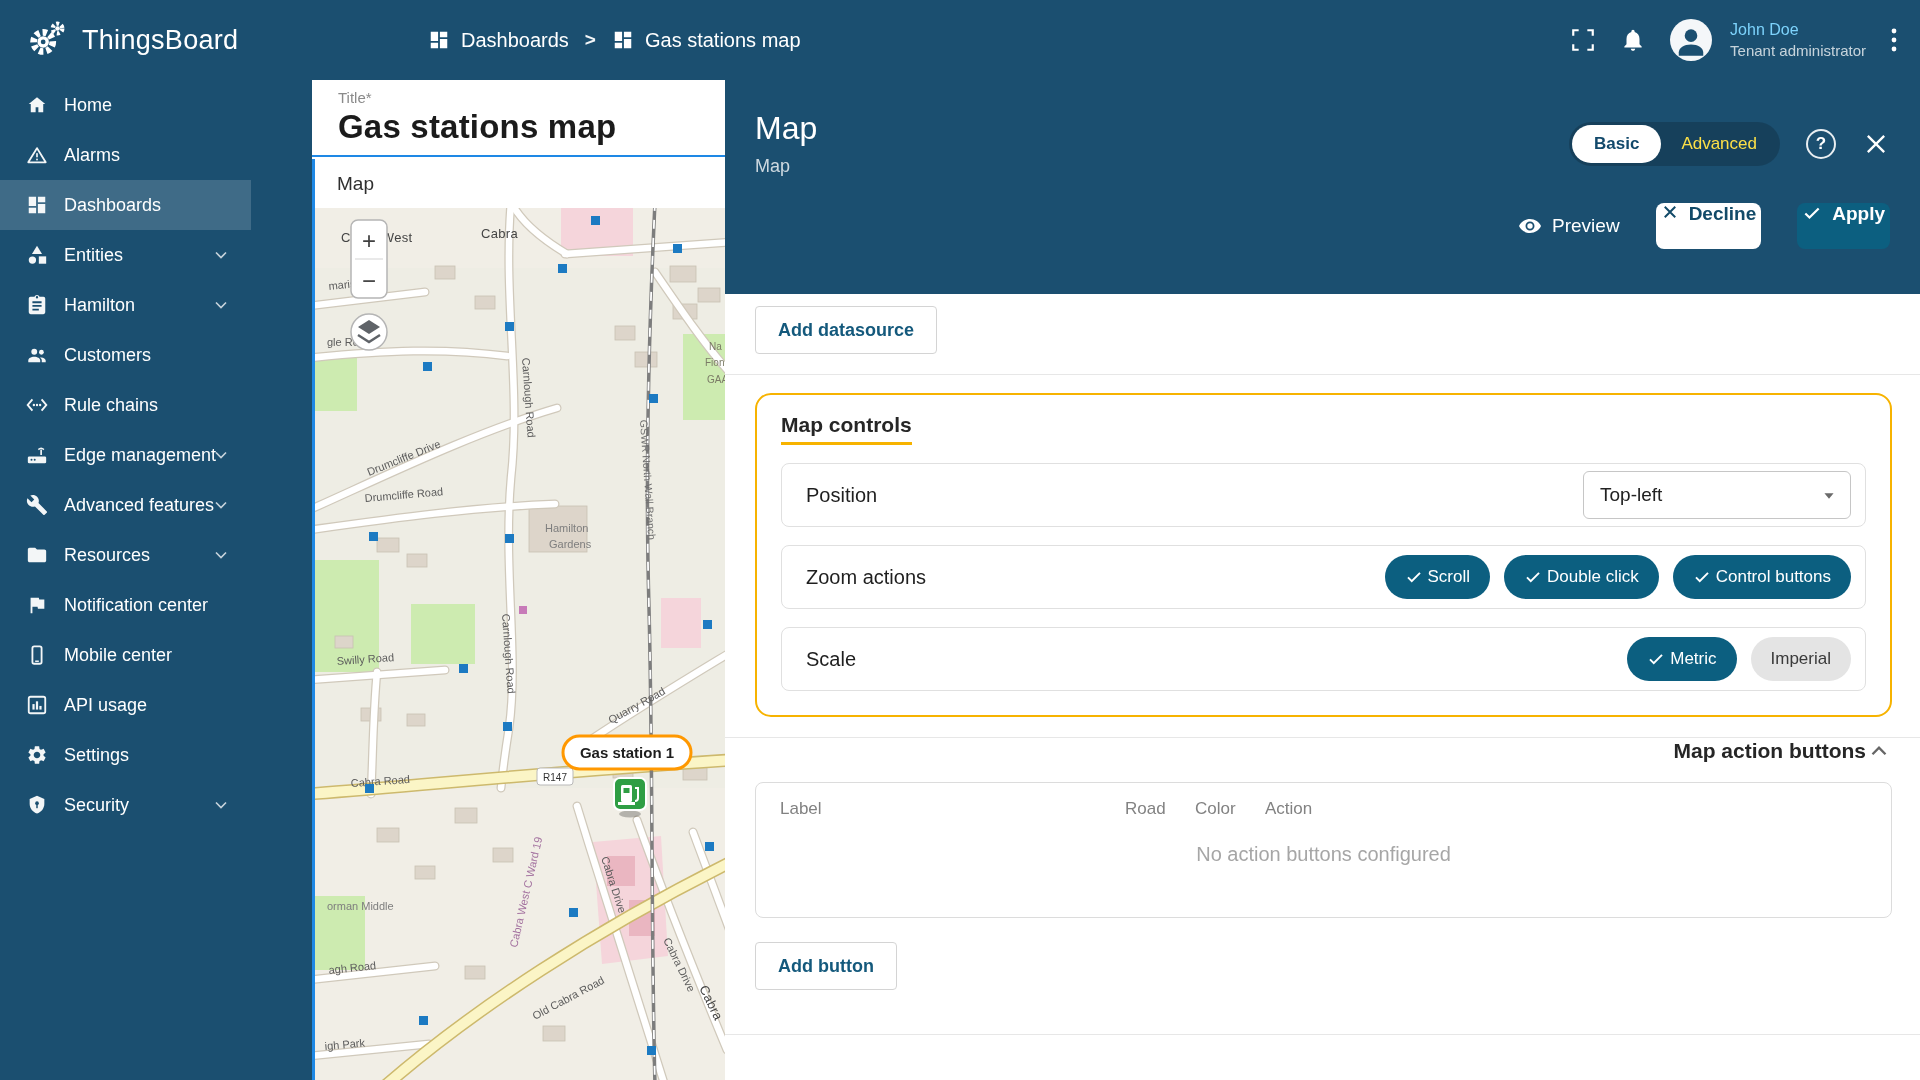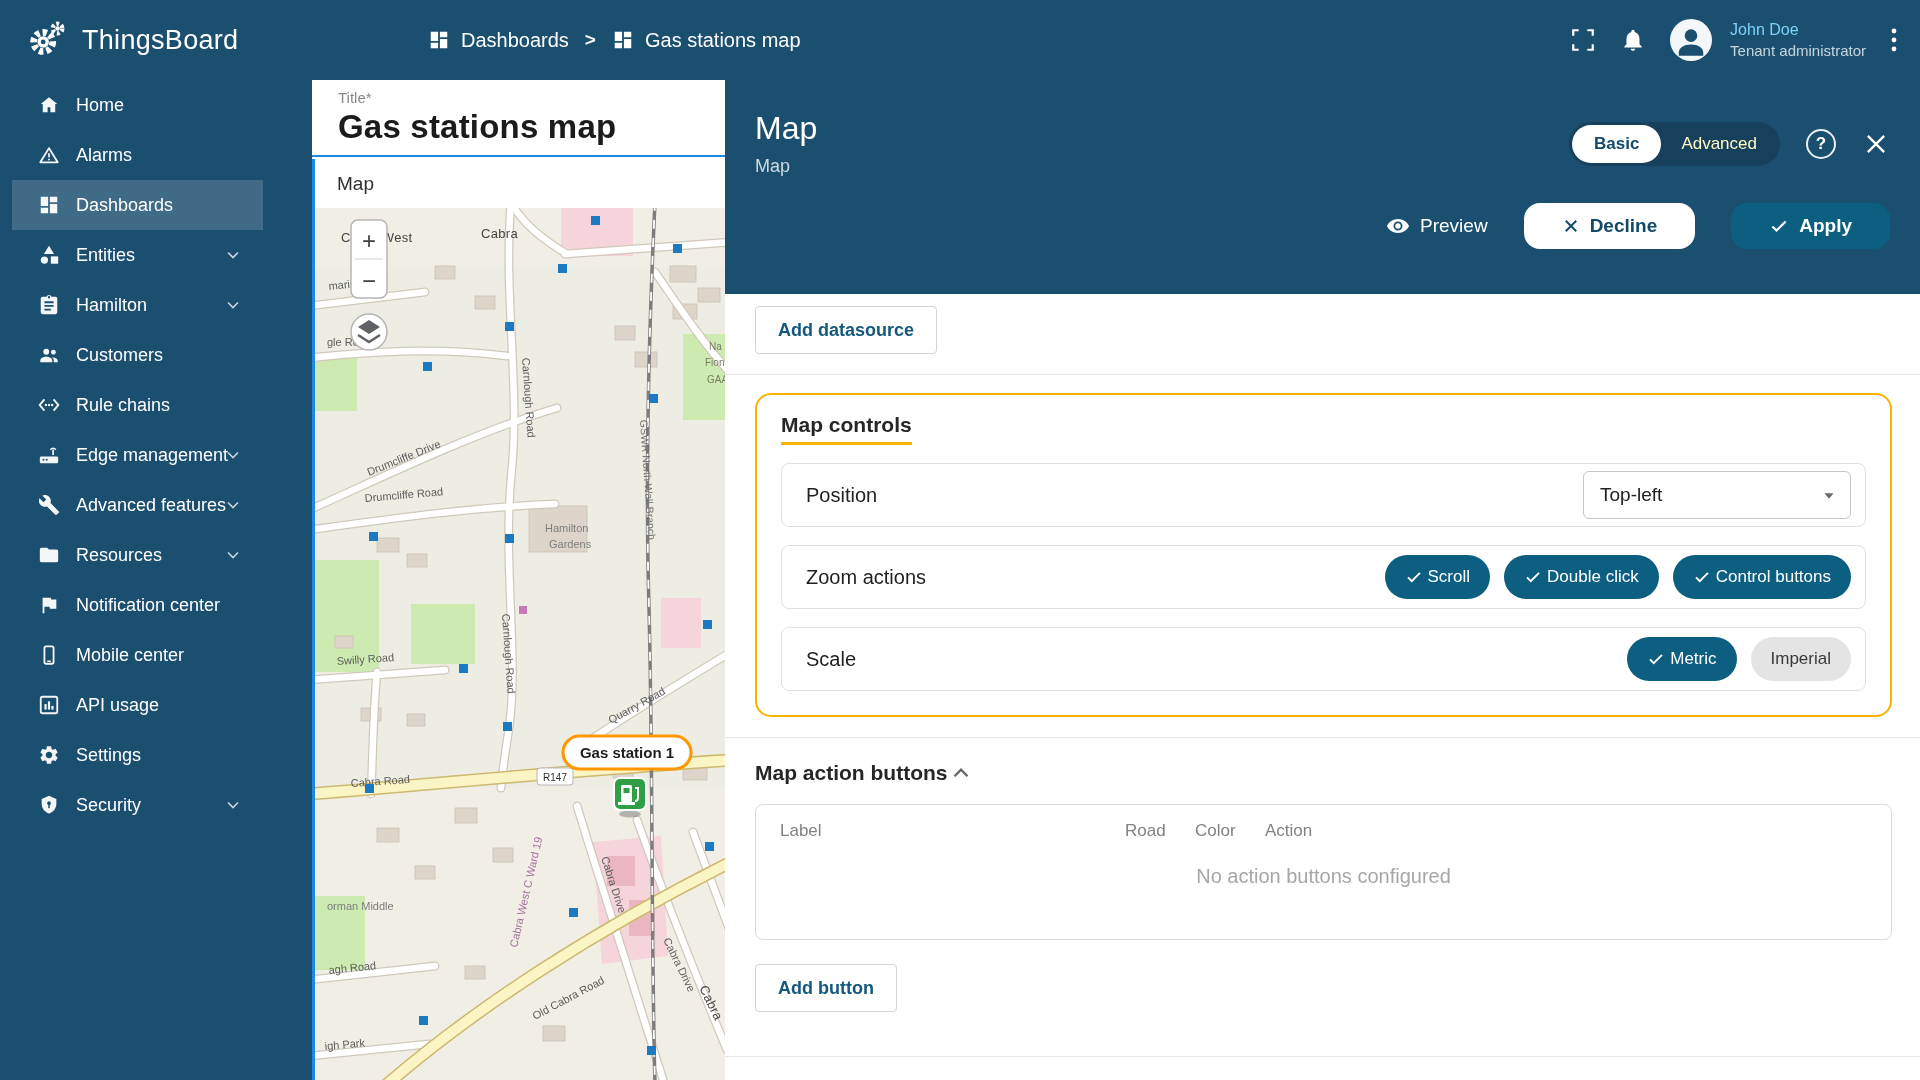--- a/index.html
+++ b/index.html
@@ -21,21 +21,21 @@
   .bc-item{display:flex;align-items:center;gap:11px;color:#fff;font-size:20px;font-weight:500;cursor:pointer}
   .bc-sep{color:rgba(255,255,255,.95);font-size:19px;font-weight:700;margin:0 16px}
   .topbar-right{margin-left:auto;display:flex;align-items:center;gap:24px;padding-right:22px}
   .tb-icon{display:flex;align-items:center;justify-content:center;cursor:pointer}
   .avatar{width:42px;height:42px;border-radius:50%;background:#f4f7f9;display:flex;align-items:center;justify-content:center;overflow:hidden}
   .user-block{line-height:1.3;margin-left:-6px}
   .user-name{color:#7dd3fc;font-size:16px}
   .user-role{color:rgba(255,255,255,.75);font-size:15px}
 
   
-  .sidebar{position:absolute;top:80px;left:12px;width:251px;bottom:0;background:var(--dark)}
+  .sidebar{position:absolute;top:80px;left:0;width:251px;bottom:0;background:var(--dark)}
   .side-item{height:50px;display:flex;align-items:center;gap:16px;padding:0 22px 0 26px;color:#fff;font-size:18px;font-weight:500;position:relative;cursor:pointer;white-space:nowrap}
   .side-item.active{background:rgba(255,255,255,.16)}
   .sicon{width:22px;height:22px;flex:none;opacity:.95}
   .chev{position:absolute;right:20px;width:20px;height:20px}
 
   
   .editor{position:absolute;top:80px;left:312px;width:413px;bottom:0;background:#fff}
   .editor-title{height:77px;border-bottom:2px solid var(--blue);padding:9px 0 0 26px}
   .title-label{font-size:15px;color:#8a8a8a}
   .title-value{font-size:33px;font-weight:600;color:#1b1b1b;margin-top:2px;letter-spacing:.2px}
@@ -57,40 +57,40 @@
   .ml-ref{font-size:10px;fill:#333}
 
   
   .settings{position:absolute;top:80px;left:725px;right:0;bottom:0;background:var(--dark)}
   .sh-top{display:flex;align-items:flex-start;justify-content:space-between;padding:30px 30px 0 30px}
   .sh-title{color:#fff;font-size:32px;font-weight:500}
   .sh-sub{color:rgba(255,255,255,.78);font-size:18px;margin-top:9px}
   .sh-right{display:flex;align-items:center;gap:26px;margin-top:12px}
   .toggle{display:flex;align-items:flex-end;background:rgba(0,0,0,.18);border-radius:22px;padding:3px;cursor:pointer}
   .toggle .on{background:#fff;color:#12496b;border-radius:19px;height:38px;padding:0 22px;display:flex;align-items:center;font-size:17px;font-weight:600}
-  .toggle .off{color:#fef9c3;height:38px;padding:0 20px;display:flex;align-items:center;font-size:17px;font-weight:500}
+  .toggle .off{color:#fde047;height:38px;padding:0 20px;display:flex;align-items:center;font-size:17px;font-weight:500}
   .help{width:30px;height:30px;border:2px solid rgba(255,255,255,.9);border-radius:50%;color:#fff;font-size:17px;font-weight:700;display:flex;align-items:center;justify-content:center;cursor:pointer}
   .sh-actions{display:flex;justify-content:flex-end;align-items:center;gap:36px;padding:26px 30px 0}
   .preview{display:flex;gap:10px;align-items:center;color:#fff;font-size:19px;font-weight:500;cursor:pointer}
-  .btn{display:inline-flex;align-items:center;gap:10px;height:46px;border-radius:16px;font-size:19px;font-weight:600;padding:0 38px;border:none;cursor:pointer;font-family:"Liberation Sans",sans-serif}
+  .btn{display:inline-flex;gap:10px;height:46px;border-radius:8px;font-size:19px;font-weight:600;padding:0 5px;border:none;cursor:pointer;font-family:"Liberation Sans",sans-serif}
   .btn-decline{background:#fff;color:#124a68}
   .btn-apply{background:var(--btn);color:#fff}
 
   .settings-body{position:absolute;top:214px;left:0;right:0;bottom:0;background:#fff;padding:12px 28px 0 30px;overflow:hidden}
   .btn-outline{display:inline-flex;align-items:center;height:48px;padding:0 22px;border:1px solid #d4d4d4;border-radius:4px;color:#14597c;font-size:18px;font-weight:600;background:#fff;cursor:pointer;font-family:"Liberation Sans",sans-serif}
   hr.full{border:none;border-top:1px solid #e7e7e7;margin:20px -28px 0 -30px}
   .mc-card{margin-top:18px;border:2.5px solid var(--amber);border-radius:16px;padding:18px 24px 24px}
   .mc-heading{display:inline-block;font-size:21px;font-weight:700;color:#262626;border-bottom:3px solid var(--amber);padding-bottom:5px}
   .mc-row{margin-top:18px;height:64px;border:1px solid #e0e0e0;border-radius:8px;display:flex;align-items:center;justify-content:space-between;padding:0 14px 0 24px}
   .mc-label{font-size:20px;color:#1f1f1f}
   .select{width:268px;height:48px;border:1px solid #c6c6c6;border-radius:6px;display:flex;align-items:center;justify-content:space-between;padding:0 10px 0 16px;font-size:19px;color:#222;cursor:pointer}
   .chips{display:flex;gap:14px}
   .chip{height:44px;border-radius:22px;background:var(--btn);color:#fff;display:inline-flex;align-items:center;gap:5px;padding:0 20px;font-size:17px;font-weight:500;cursor:pointer}
   .chip.off{background:#e4e4e4;color:#3a3a3a}
-  .mab-head{display:flex;align-items:center;justify-content:flex-start;margin-top:22px}
+  .mab-head{display:flex;align-items:center;justify-content:flex-end;}
   .mab-title{font-size:21px;font-weight:700;color:#262626}
   .table{margin-top:18px;border:1px solid #dcdcdc;border-radius:8px;height:136px}
   .thead{display:grid;grid-template-columns:345px 70px 70px auto;padding:16px 24px 0;font-size:17px;color:#828282}
   .empty{text-align:center;margin-top:24px;font-size:20px;color:#a6a6a6}
   .add-btn{margin-top:24px}
   hr.bottom{margin-top:44px}
 </style>
 </head>
 <body>
 

